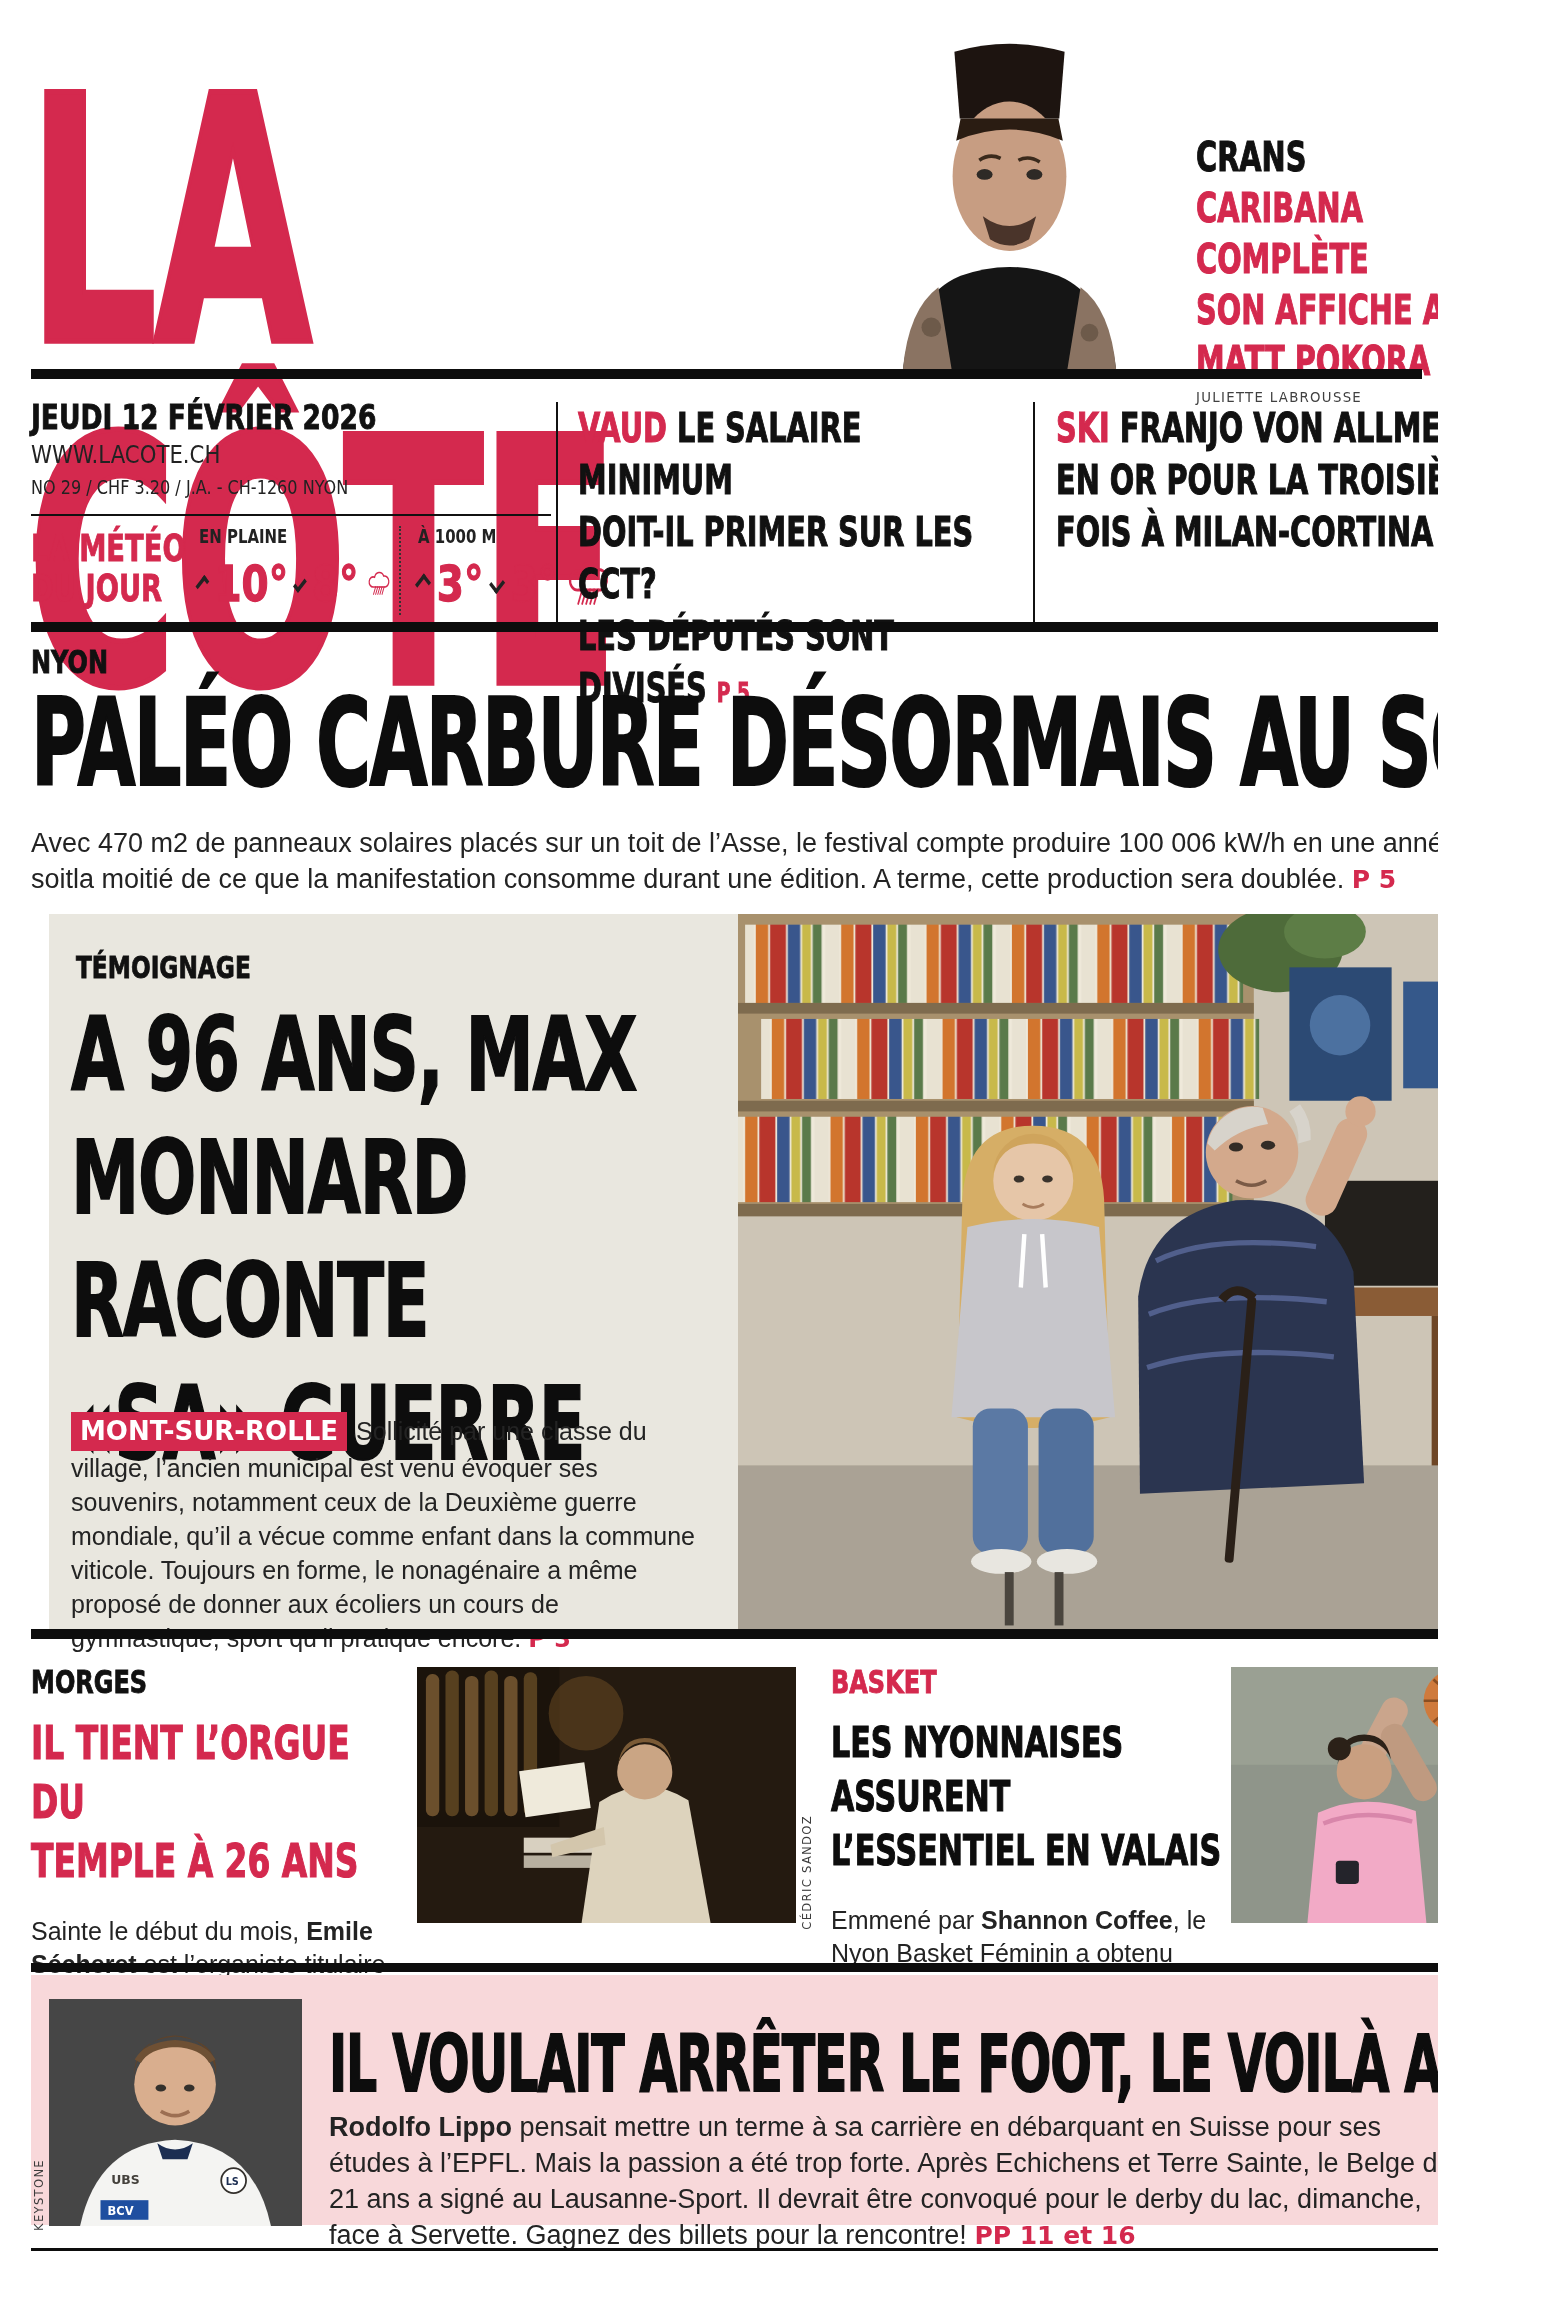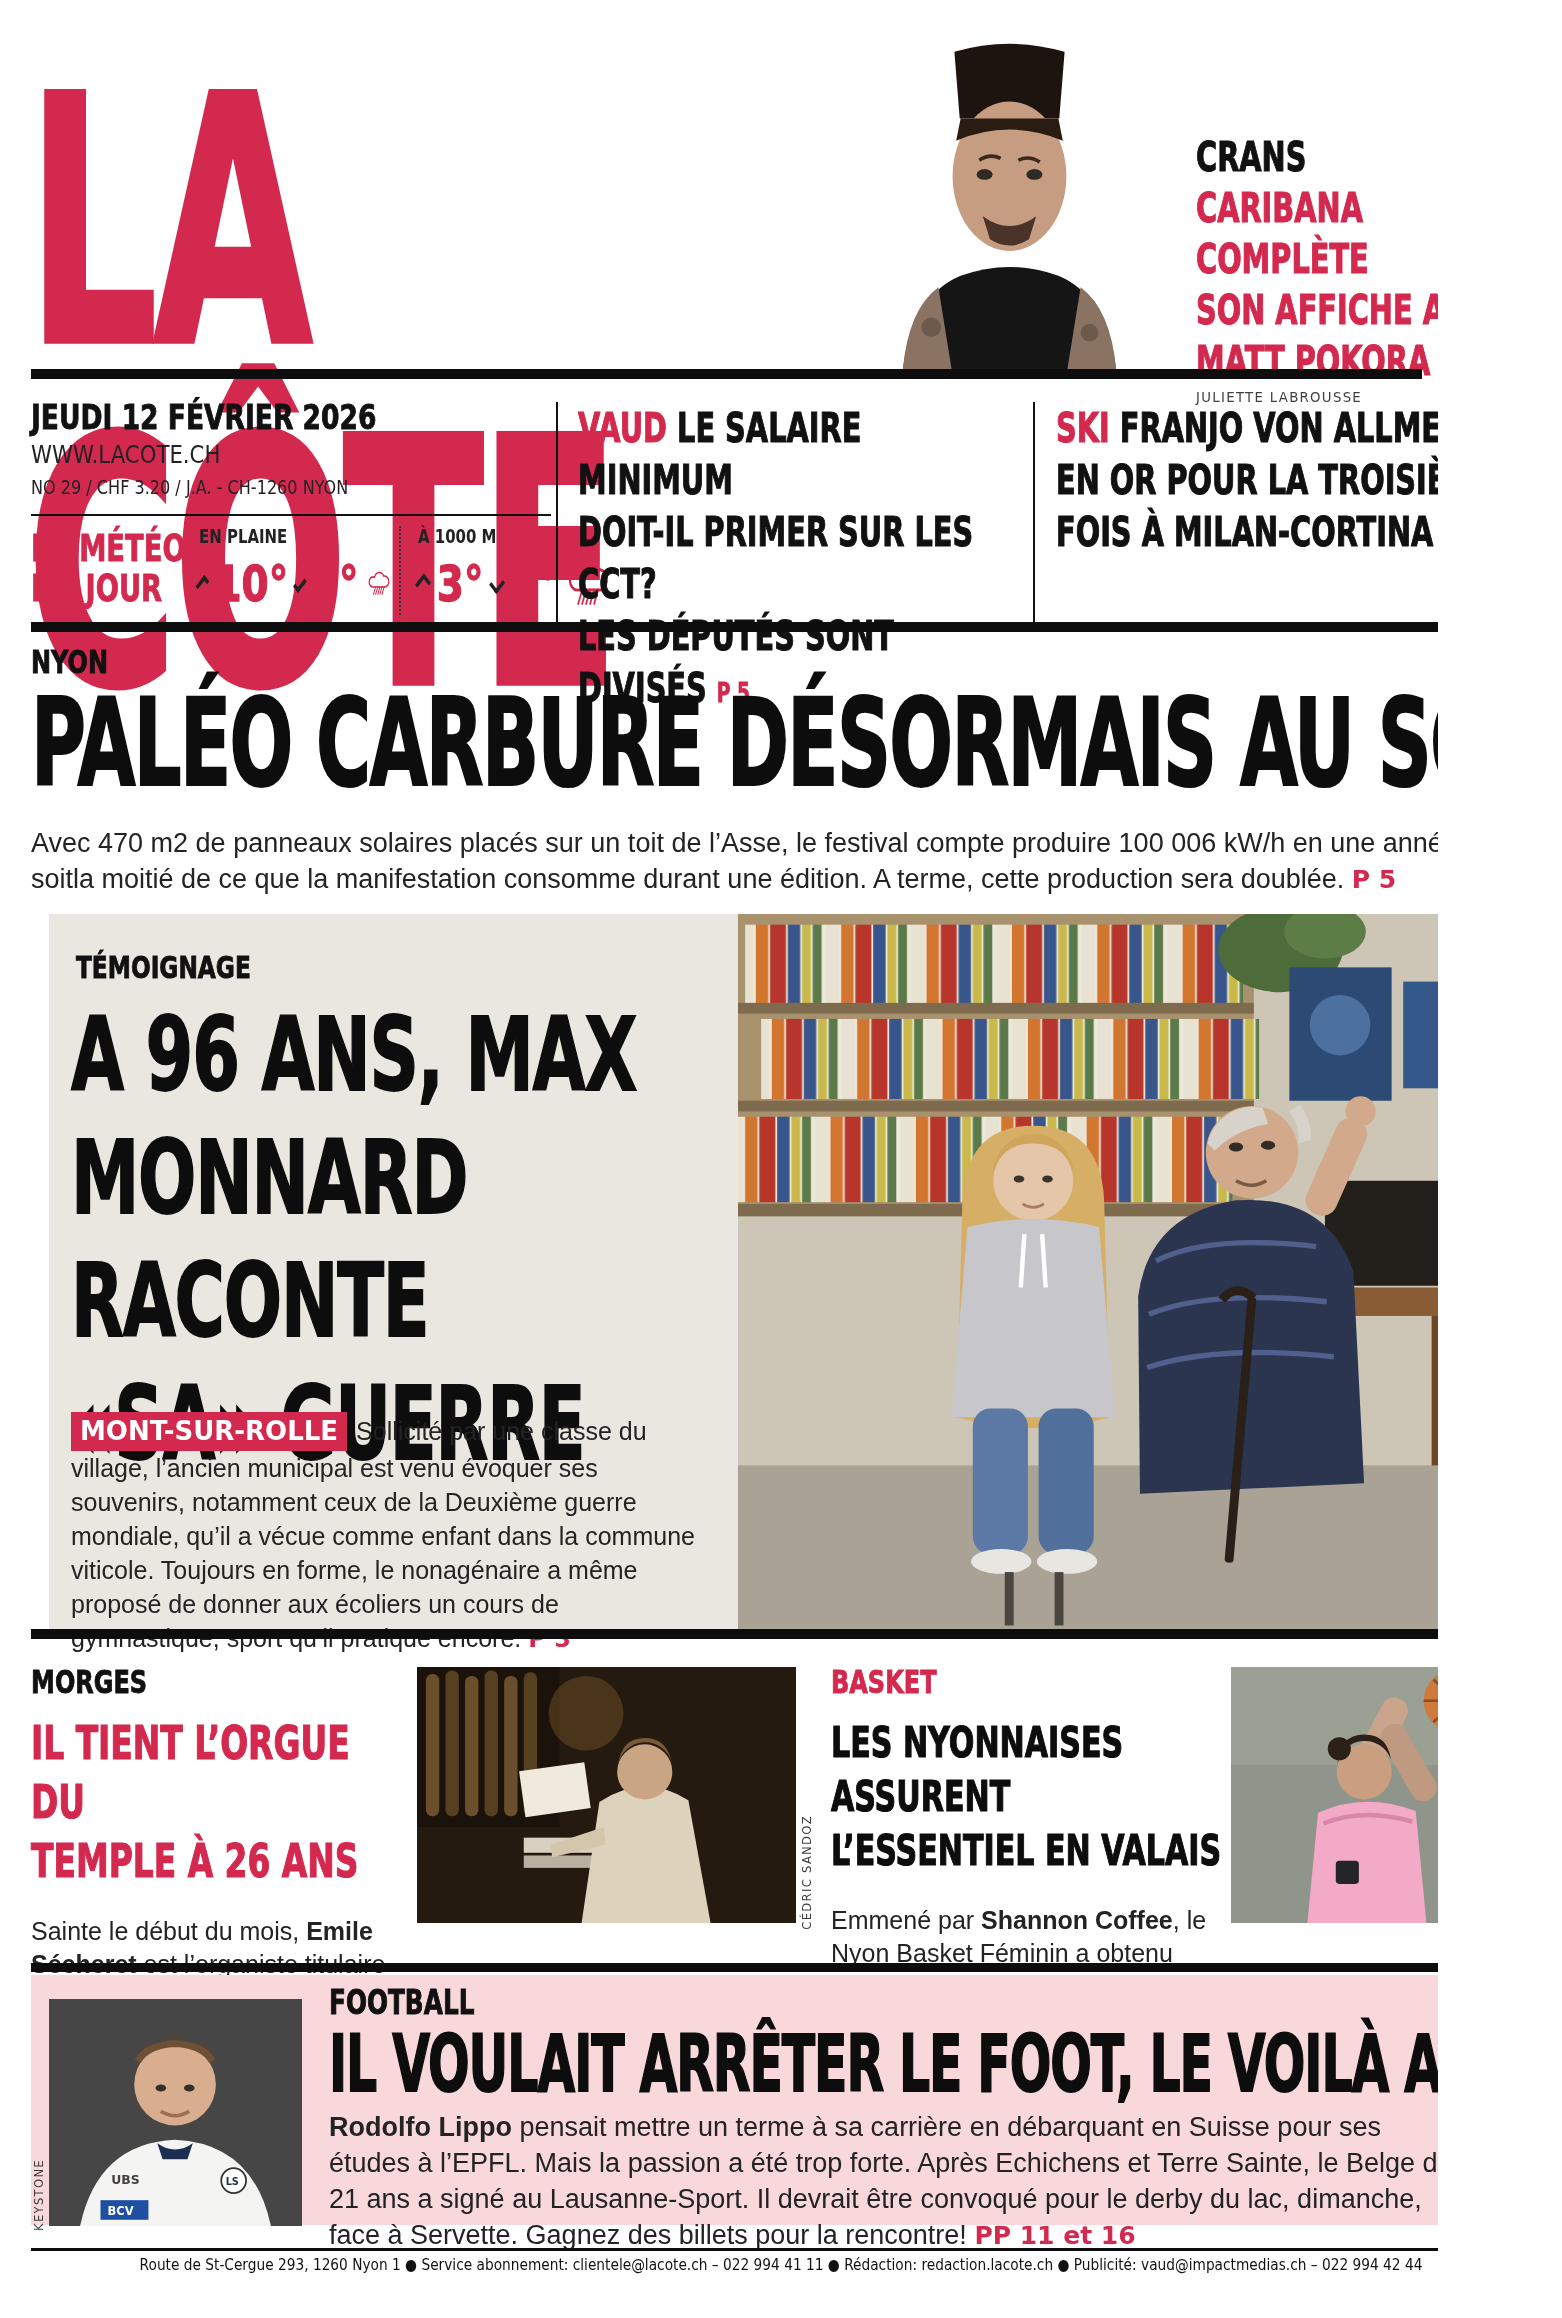--- a/index.html
+++ b/index.html
@@ -310,34 +310,28 @@
       <path d="M126 126 q16 10 32 0" stroke="#9c6e52" stroke-width="4" fill="none"></path>
       <text x="70" y="208" font-family="DejaVu Sans,sans-serif" font-size="14" font-weight="bold" fill="#44413c">UBS</text>
       <circle cx="208" cy="204" r="14" fill="#fff" stroke="#33302c" stroke-width="2"></circle>
       <text x="199" y="209" font-family="DejaVu Sans,sans-serif" font-size="11" font-weight="bold" fill="#1c2e52">LS</text>
       <rect x="58" y="226" width="54" height="22" fill="#1f4fa0"></rect>
       <text x="66" y="243" font-family="DejaVu Sans,sans-serif" font-size="13" font-weight="bold" fill="#fff">BCV</text>
     </svg>
   </div>
   <div class="vcred" style="left:32px;top:2159px;">KEYSTONE</div>
 
-  <div class="pos" style="left:329px;top:1984px;width:533px;">
-    <div class="cond" style="--s:.75;font-size:33px;line-height:37px;color:#111;-webkit-text-stroke:0.9px #111;">FOOTBALL</div>
-  </div>
   <div class="pos" style="left:329px;top:2020px;width:1138px;">
     <div class="cond" style="--s:.62;font-size:79px;line-height:89px;letter-spacing:-1.8px;color:#0d0d0d;-webkit-text-stroke:1.8px #0d0d0d;white-space:nowrap;">IL VOULAIT ARRÊTER LE FOOT, LE VOILÀ AU LS</div>
   </div>
   <div class="pos body-txt" style="left:329px;top:2109px;width:1131px;font-size:27px;line-height:36px;">
     <b>Rodolfo Lippo</b><span> pensait mettre un terme à sa carrière en débarquant en Suisse pour ses études à l’EPFL. Mais la passion a été trop forte. Après Echichens et Terre Sainte, le Belge de 21 ans a signé au Lausanne-Sport. Il devrait être convoqué pour le derby du lac, dimanche, face à Servette. Gagnez des billets pour la rencontre! </span><span class="pgref" style="font-size:25px;">PP 11 et 16</span>
   </div>
 
   <div class="hrule" style="left:31px;top:2248px;width:1498px;height:2.7px;background:#0d0d0d;"></div>
-  <div class="pos" style="left:0;top:2256px;width:1562px;">
-    <div class="footer-line">Route de St-Cergue 293, 1260 Nyon 1  ●  Service abonnement: clientele@lacote.ch – 022 994 41 11  ●  Rédaction: redaction.lacote.ch  ●  Publicité: vaud@impactmedias.ch – 022 994 42 44</div>
-  </div>
 
   <div class="vcred" style="left:1474px;top:2043px;font-size:11.6px;color:#111;letter-spacing:0.9px;">40007 &gt;</div>
   <div class="barcode" style="left:1495px;top:2055px;height:71px;"></div>
   <div class="barcode" style="left:1495px;top:2132px;height:124px;"></div>
   <div class="vcred" style="left:1522px;top:2130px;font-size:13.3px;color:#000;letter-spacing:1.8px;">9 772234 975003</div>
 
 </div>
 
 
 </body></html>

